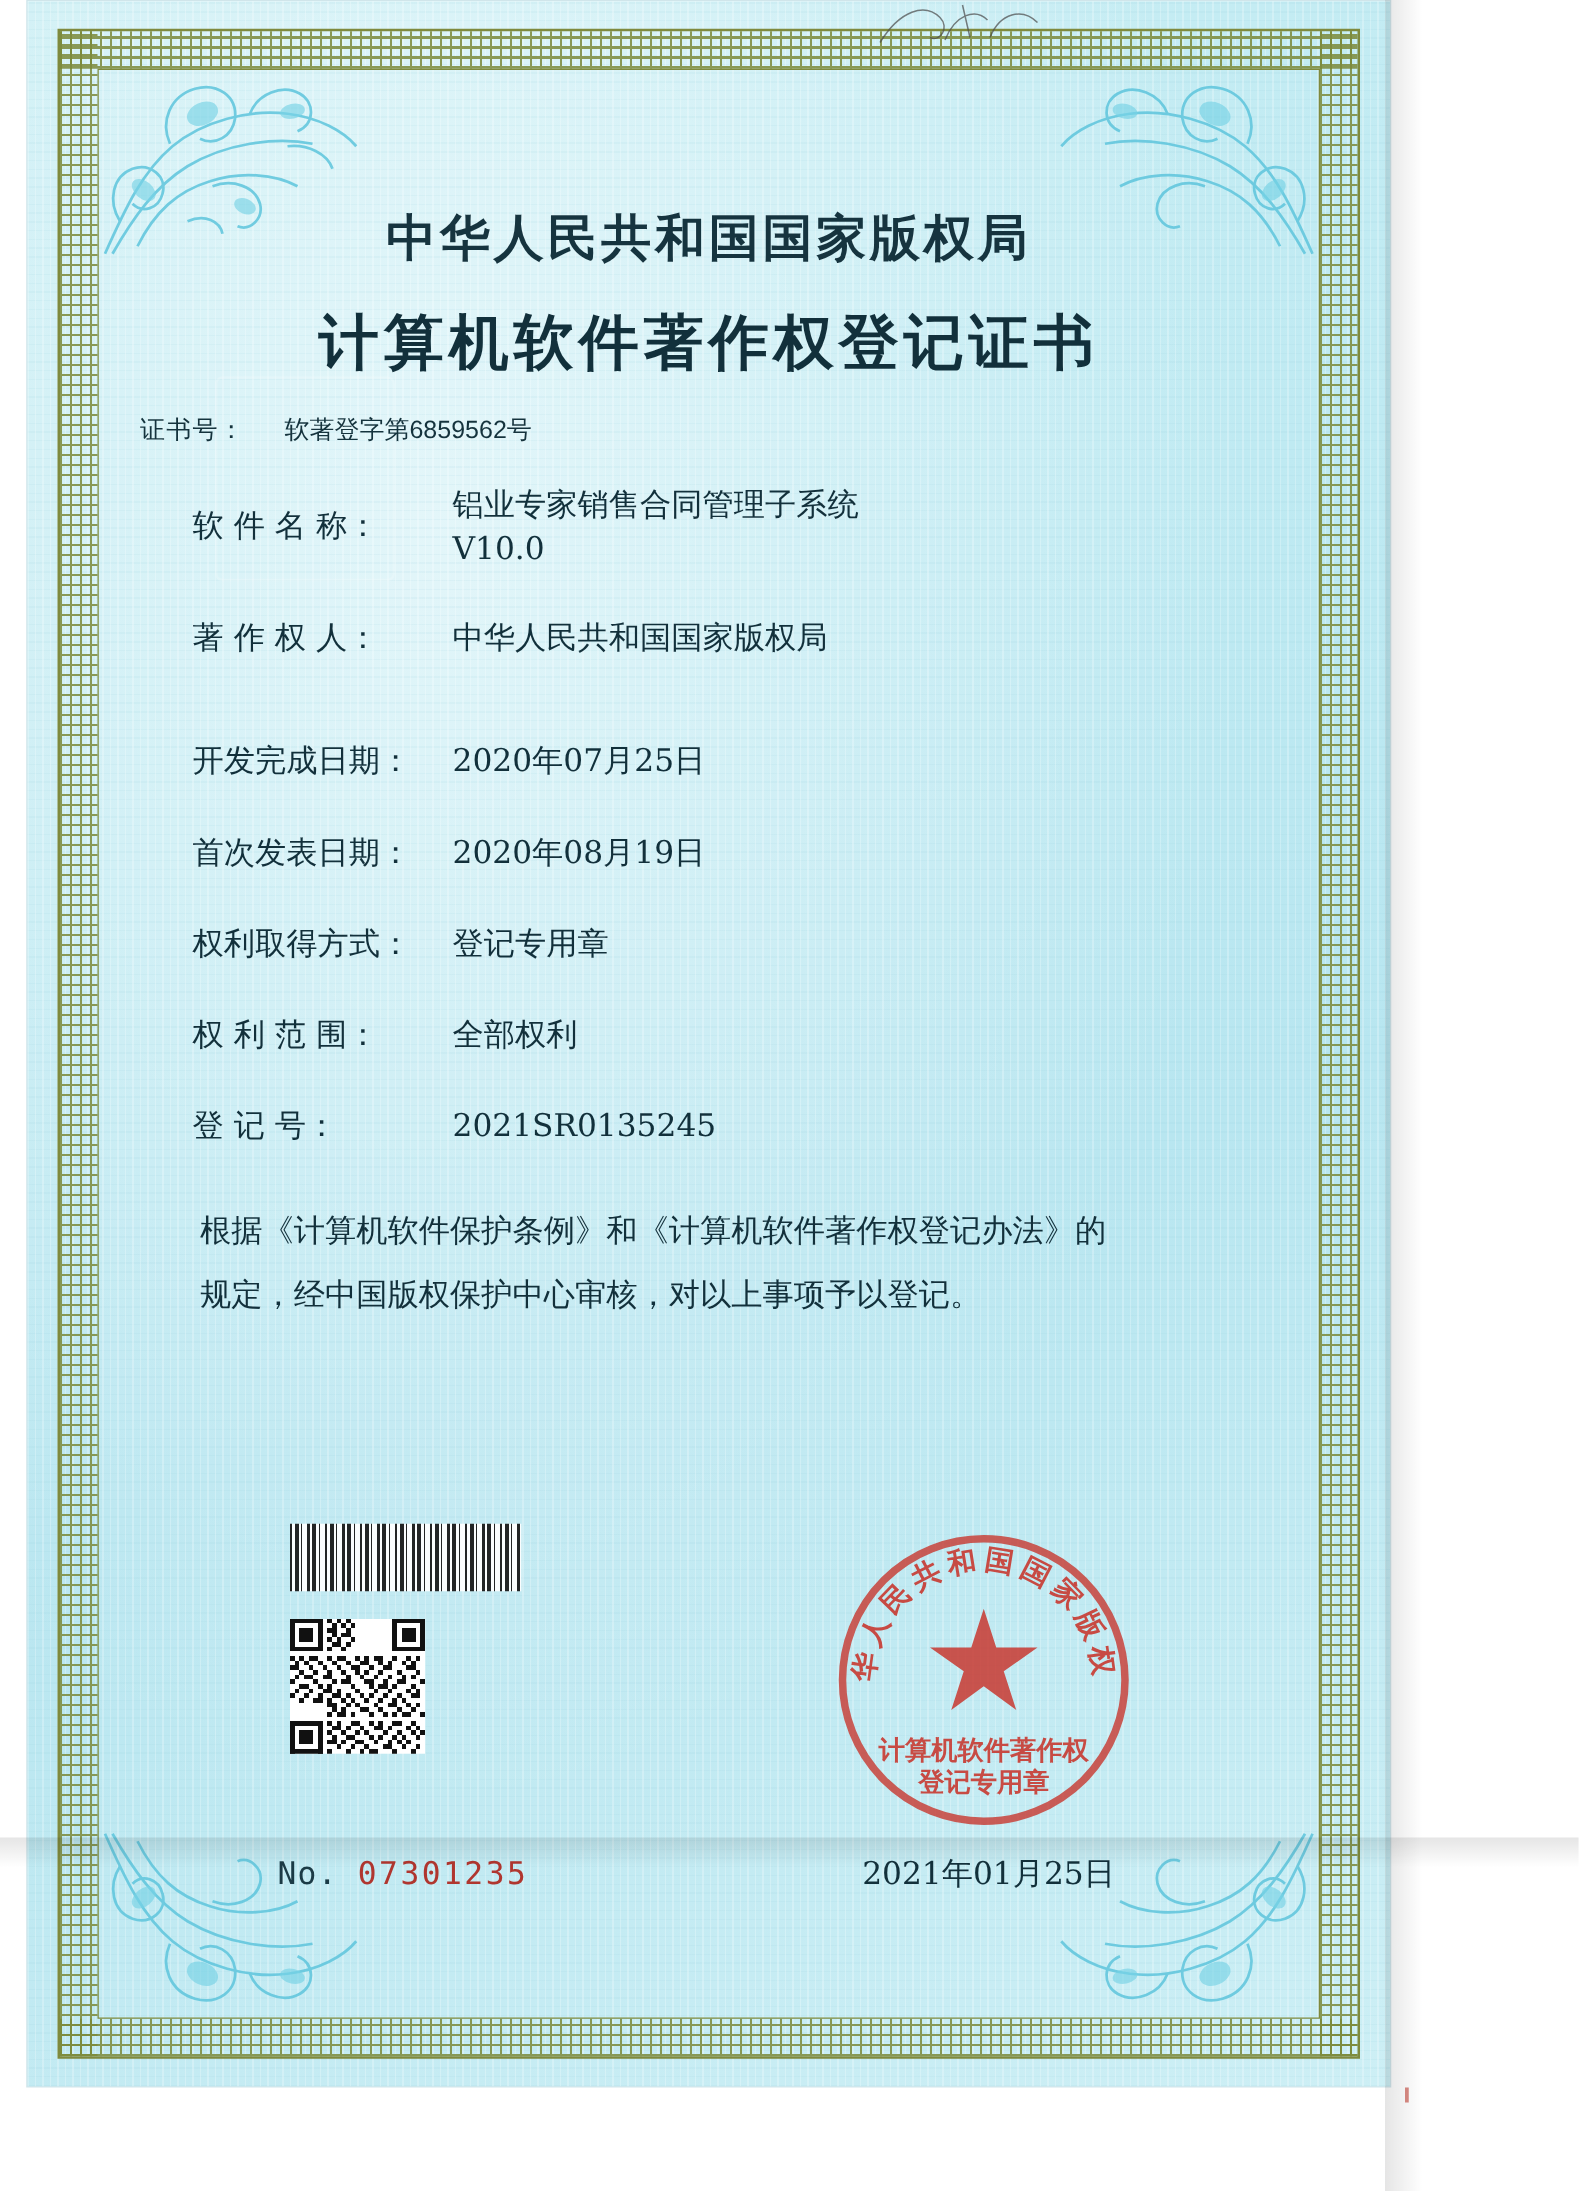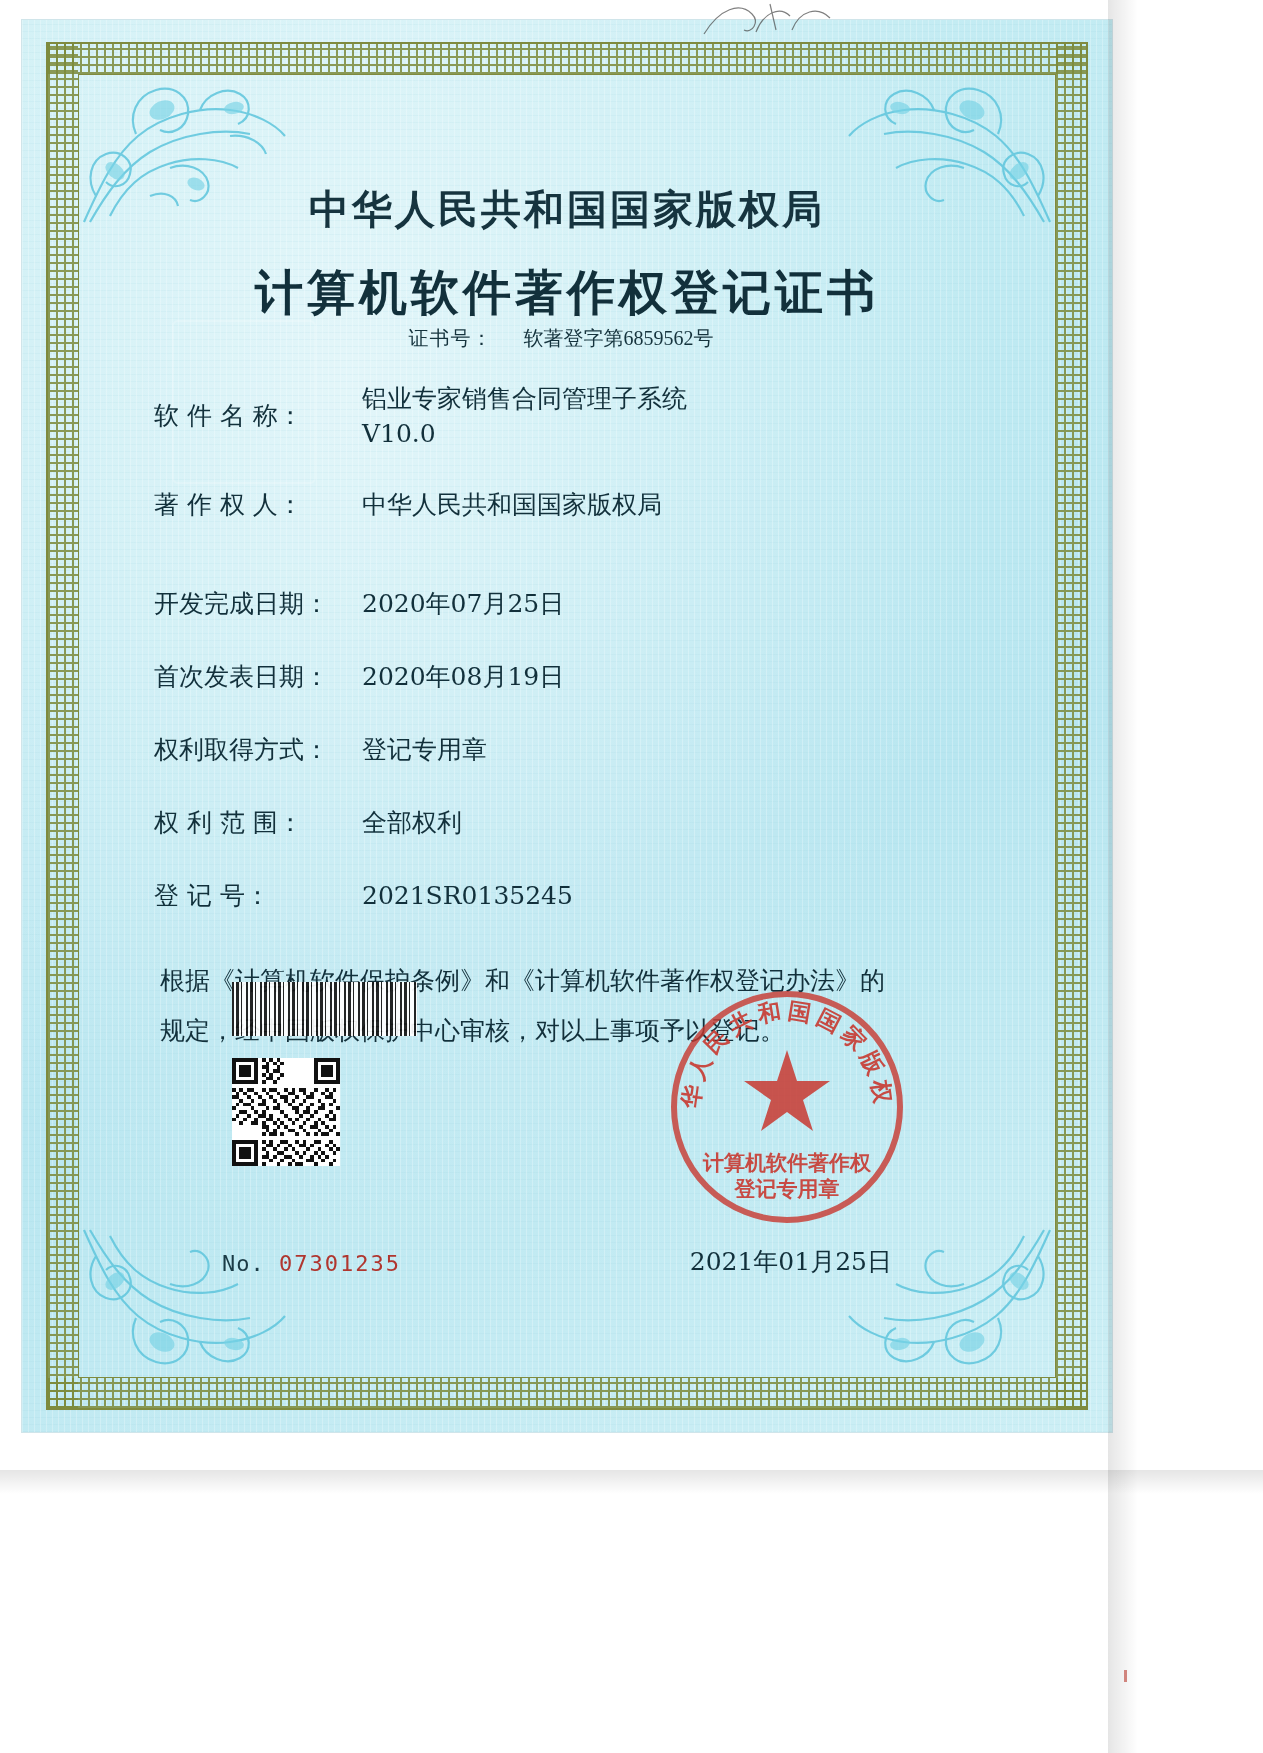--- a/index.html
+++ b/index.html
@@ -19,23 +19,23 @@
     position: relative;
     width: 1263px;
     height: 1753px;
     background: #ffffff;
   }
 
   
   .paper {
     position: absolute;
     left: 22px;
-    top: 20px;
+    top: 1px;
     width: 1090px;
-    height: 1412px;
+    height: 1668px;
     background:
       radial-gradient(ellipse at 30% 25%, rgba(255,255,255,0.55), rgba(255,255,255,0) 60%),
       linear-gradient(160deg, #c9eef4 0%, #bfeaf2 35%, #b8e6f0 60%, #cdeff5 100%);
     box-shadow: 0 0 0 1px rgba(120,180,195,0.35);
   }
 
   
   .paper::before {
     content: "";
     position: absolute;
@@ -111,25 +111,26 @@
     text-align: center;
     font-family: "DejaVu Serif", "Liberation Serif", serif;
     font-size: 48px;
     font-weight: bold;
     letter-spacing: 4px;
     color: #12303b;
     margin-top: 24px;
   }
 
   .cert-no {
-    text-align: center;
+    margin-top: 24px;
+    text-align: left;
     padding-right: 12px;
     font-size: 20px;
     color: #15333d;
-    font-family: Liberation Serif, serif;
+    font-family: Liberation Sans, sans-serif;
   }
   .cert-no .label { letter-spacing: 1px; }
   .cert-no .value { margin-left: 26px; letter-spacing: 0px; }
 
   .fields {
     margin-top: 30px;
     padding-left: 42px;
   }
   .field-row {
     display: flex;
@@ -196,21 +197,21 @@
     width: 108px;
     height: 108px;
   }
   .qr svg { display:block; width:100%; height:100%; }
 
   .serial {
     position: absolute;
     left: 110px;
     bottom: 6px;
     font-family: "DejaVu Sans Mono", monospace;
-    font-size: 22px;
+    font-size: 25px;
     color: #1b3b46;
     letter-spacing: 1px;
   }
   .serial .no { color: #1b3b46; }
   .serial .digits { color: #b0362f; letter-spacing: 2px; }
 
   .issue-date {
     position: absolute;
     right: 130px;
     bottom: 4px;

